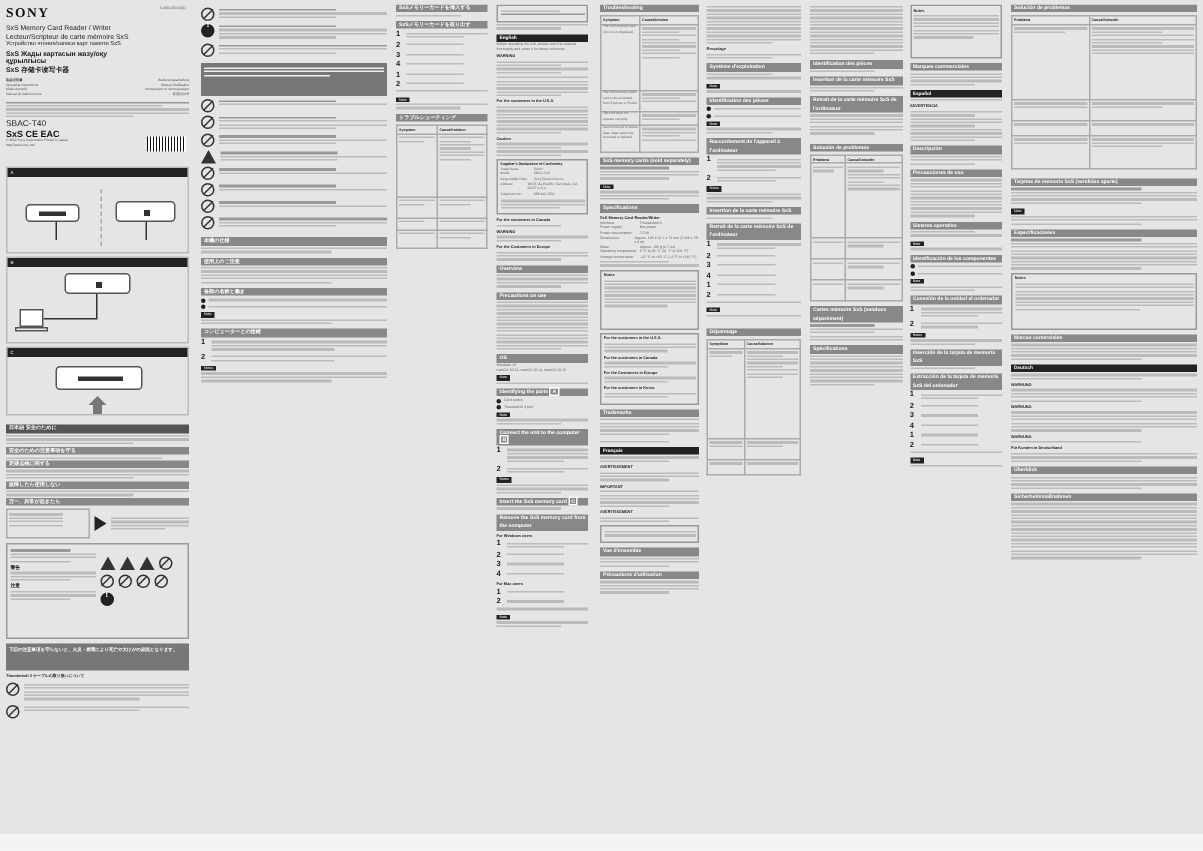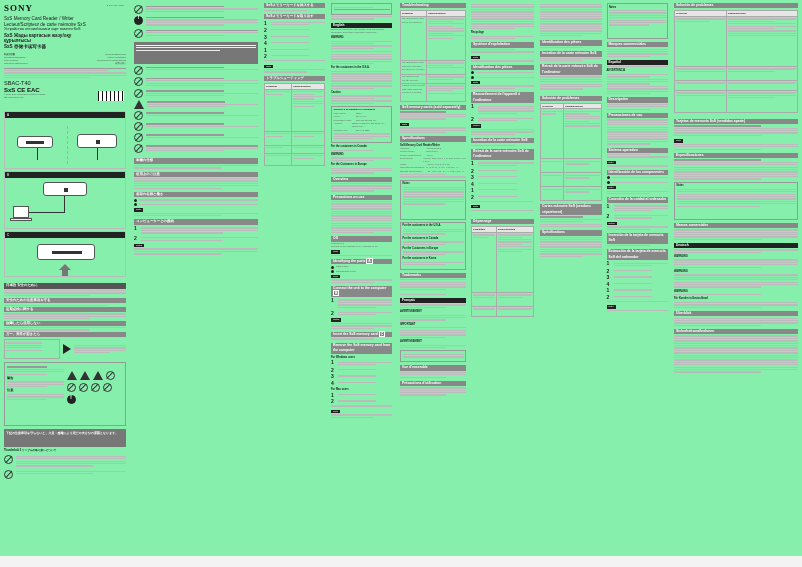--- a/index.html
+++ b/index.html
@@ -1,18 +1,18 @@
 <!DOCTYPE html>
 <html><head>
 <meta charset="utf-8">
 <style>
 *{box-sizing:border-box;margin:0;padding:0}
 html,body{width:802px;height:567px;background:#fff;overflow:hidden}
 body{font-family:"Liberation Sans",sans-serif;color:#333;font-size:2.6px;line-height:3.4px;position:relative}
-.page{position:absolute;left:0;top:0;width:802px;height:556px;background:#86efac}
+.page{position:absolute;left:0;top:0;width:802px;height:556px;background:#e5e5e5}
 .footer-band{position:absolute;left:0;top:556px;width:802px;height:11px;background:#f3f3f3}
 .col{position:absolute;top:3px;overflow:hidden}
 .c1{left:4px;width:122px}
 .c2{left:134px;width:124px}
 .c3{left:264px;width:128px}
 .c4{left:400px;width:134px}
 .c5{left:540px;width:128px}
 .c6{left:674px;width:124px}
 .sony{font-family:"Liberation Serif",serif;font-weight:bold;font-size:9px;letter-spacing:1px;color:#111;line-height:10px}
 .code{position:absolute;right:2px;top:1px;font-size:2.4px;color:#555}

